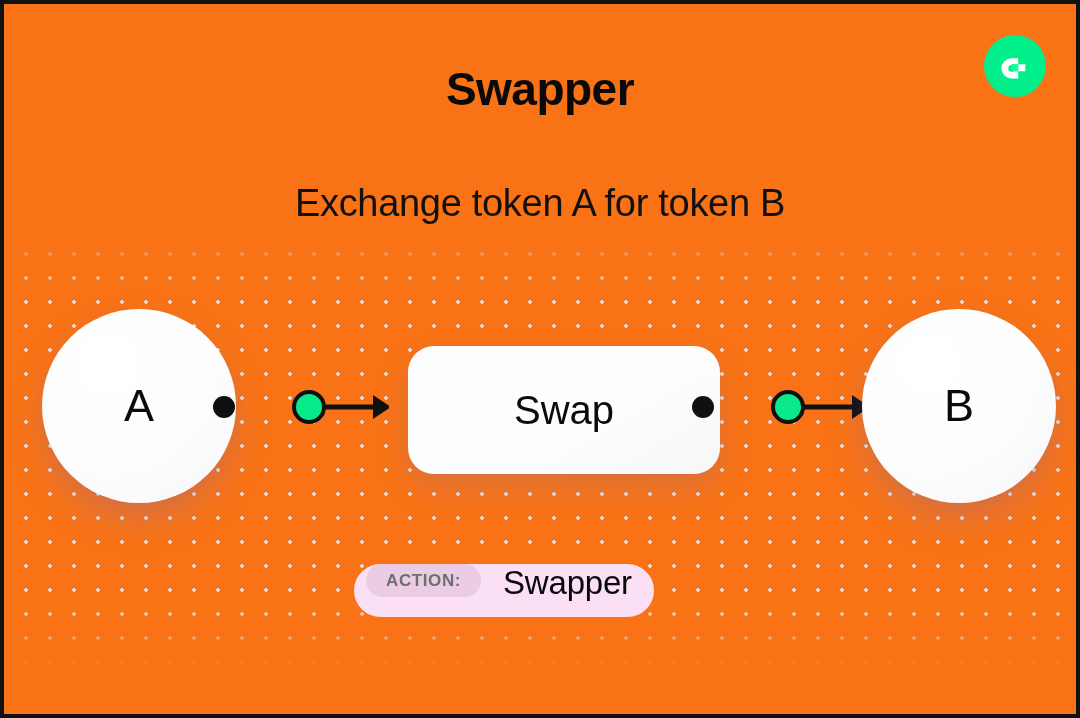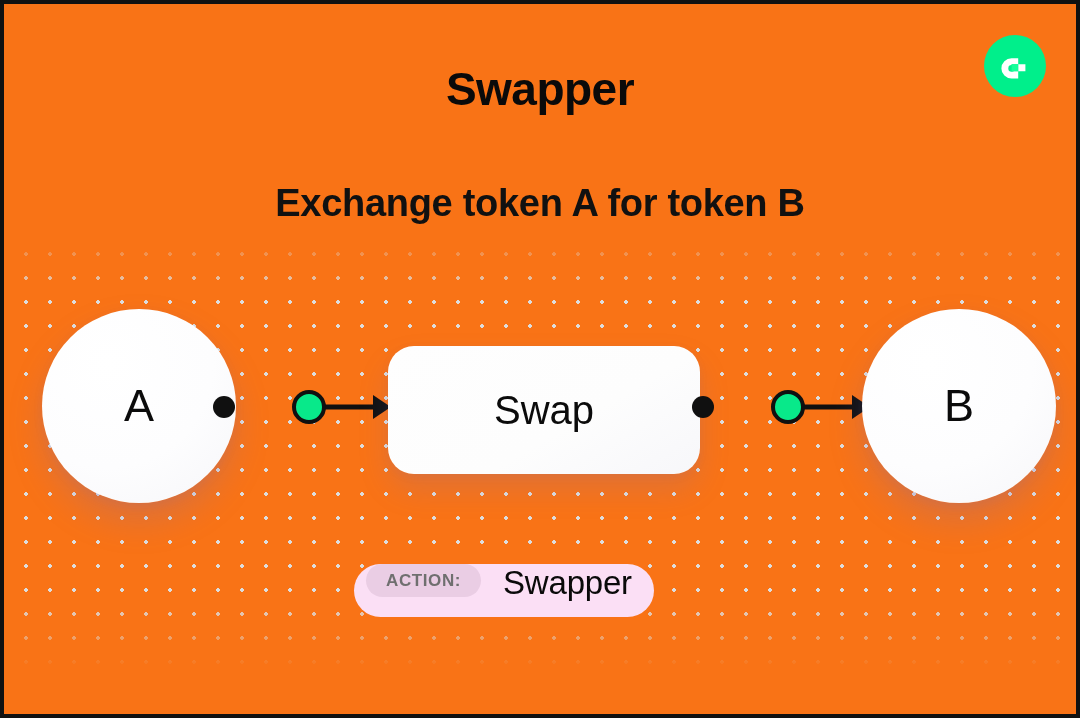--- a/index.html
+++ b/index.html
@@ -49,21 +49,21 @@
     letter-spacing: -0.5px;
     color: #0A0A0A;
   }
   .page-subtitle {
     position: absolute;
     left: 0;
     right: 0;
     top: 178px;
     text-align: center;
     font-size: 38px;
-    font-weight: 700;
+    font-weight: 400;
     letter-spacing: -0.3px;
     color: #111111;
   }
 
   
   .logo-badge {
     position: absolute;
     right: 30px;
     top: 31px;
     width: 62px;
@@ -100,21 +100,21 @@
     font-size: 45px;
     font-weight: 300;
     color: #0B0B0B;
     box-sizing: border-box;
   }
   .token-node.left  { left: 38px; }
   .token-node.right { left: 858px; }
 
   .swap-card {
     position: absolute;
-    left: 384px;
+    left: 404px;
     top: 37px;
     width: 312px;
     height: 128px;
     border-radius: 26px;
     background: linear-gradient(150deg, #FEFEFE 0%, #FDFDFD 60%, #F7F7FA 100%);
     box-shadow: 0 16px 30px rgba(120, 110, 190, 0.18),
                 0 3px 8px rgba(120, 110, 190, 0.08);
     display: flex;
     align-items: center;
     justify-content: center;

